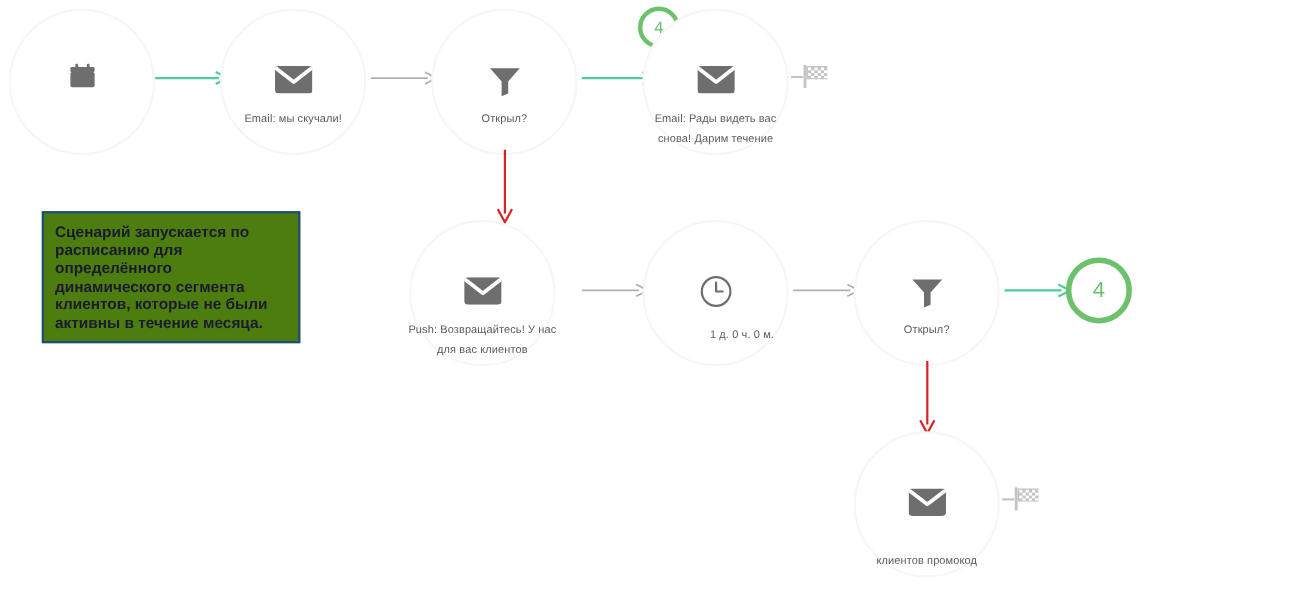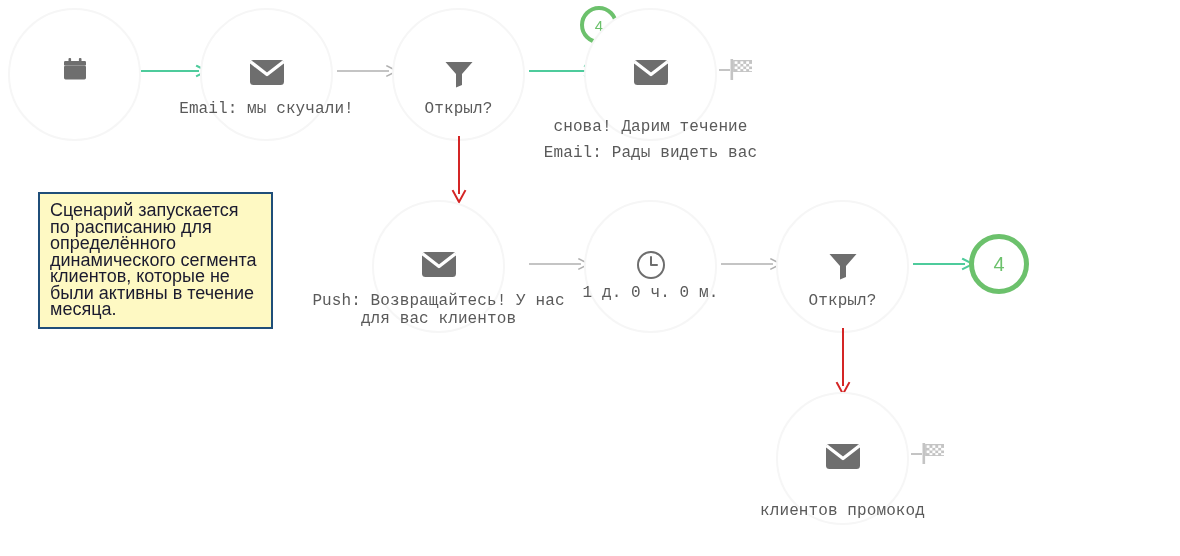--- a/index.html
+++ b/index.html
@@ -32,25 +32,24 @@
     left: 50%;
     transform: translateX(-50%);
     line-height: 0;
   }
   .node-label {
     position: absolute;
     left: 50%;
     transform: translateX(-50%);
     text-align: center;
     color: #5a5a5a;
-    font-size: 16px;
+    font-size: 10px;
     line-height: 22px;
     white-space: nowrap;
     letter-spacing: 0.1px;
-    font-family: Liberation Mono, monospace;
   }
 
   
   .conn {
     position: absolute;
     line-height: 0;
   }
 
   
   .badge {
@@ -74,25 +73,26 @@
     height: 60px;
     border: 5px solid #6cc16c;
     font-size: 20px;
   }
 
   
   .annotation {
     position: absolute;
     box-sizing: border-box;
     border: 2px solid #1f4e79;
-    background: #fef9c3;
+    background: #4d7c0f;
     padding: 8px 10px 9px 10px;
     color: #1b1b2f;
-    font-size: 18px;
+    font-size: 14px;
     line-height: 16.5px;
+    font-weight: bold;
   }
   .annotation p {
     margin: 0;
     white-space: pre-line;
   }
 
   
   .flag {
     position: absolute;
     line-height: 0;
@@ -158,21 +158,21 @@
     <span>4</span>
   </div>
 
   <div class="node" style="left:584px; top:8px; width:133px; height:133px;">
     <span class="node-icon" style="top:50px;">
       <svg width="34" height="25" viewBox="0 0 34 25">
         <rect x="0" y="0" width="34" height="25" rx="3.5" fill="#6e6e6e"></rect>
         <path d="M1.5 2.5 L17 14.5 L32.5 2.5" stroke="#ffffff" stroke-width="3.4" fill="none" stroke-linejoin="round" stroke-linecap="round"></path>
       </svg>
     </span>
-    <span class="node-label" style="top:88px;margin-top:44px;">Email: Рады видеть вас</span>
+    <span class="node-label" style="top:88px;">Email: Рады видеть вас</span>
     <span class="node-label" style="top:106px;">снова! Дарим течение</span>
   </div>
 
   <span class="flag" style="left:719px; top:56px;">
     <svg width="40" height="26" viewBox="0 0 40 26">
       <path d="M0 14 H11" stroke="#c4c4c4" stroke-width="2" fill="none"></path>
       <rect x="11.5" y="3" width="2.6" height="21" fill="#c4c4c4"></rect>
       <path d="M14.1 4 H33 V16 H14.1 Z" fill="#c4c4c4"></path>
       <g fill="#ffffff">
         <rect x="15.6" y="5.3" width="2.9" height="2.6"></rect>
@@ -220,21 +220,21 @@
     </svg>
   </span>
 
   <div class="node" style="left:584px; top:200px; width:133px; height:133px;">
     <span class="node-icon" style="top:48px;">
       <svg width="30" height="30" viewBox="0 0 30 30">
         <circle cx="15" cy="15" r="13" stroke="#6e6e6e" stroke-width="2" fill="none"></circle>
         <path d="M15 7 V15 H21" stroke="#6e6e6e" stroke-width="2" fill="none" stroke-linecap="round" stroke-linejoin="round"></path>
       </svg>
     </span>
-    <span class="node-label" style="top:80px;">1 д. 0 ч. 0 м.</span>
+    <span class="node-label" style="top:92px;margin-left:24px;">1 д. 0 ч. 0 м.</span>
   </div>
 
   <span class="conn" style="left:721px; top:257px;">
     <svg width="62" height="14" viewBox="0 0 62 14">
       <path d="M0 7 H52" stroke="#b0b0b0" stroke-width="1.6" fill="none"></path>
       <path d="M50 2 L60 7 L50 12" stroke="#b0b0b0" stroke-width="1.6" fill="none" stroke-linejoin="miter" stroke-linecap="square"></path>
     </svg>
   </span>
 
   <div class="node" style="left:776px; top:200px; width:133px; height:133px;">

